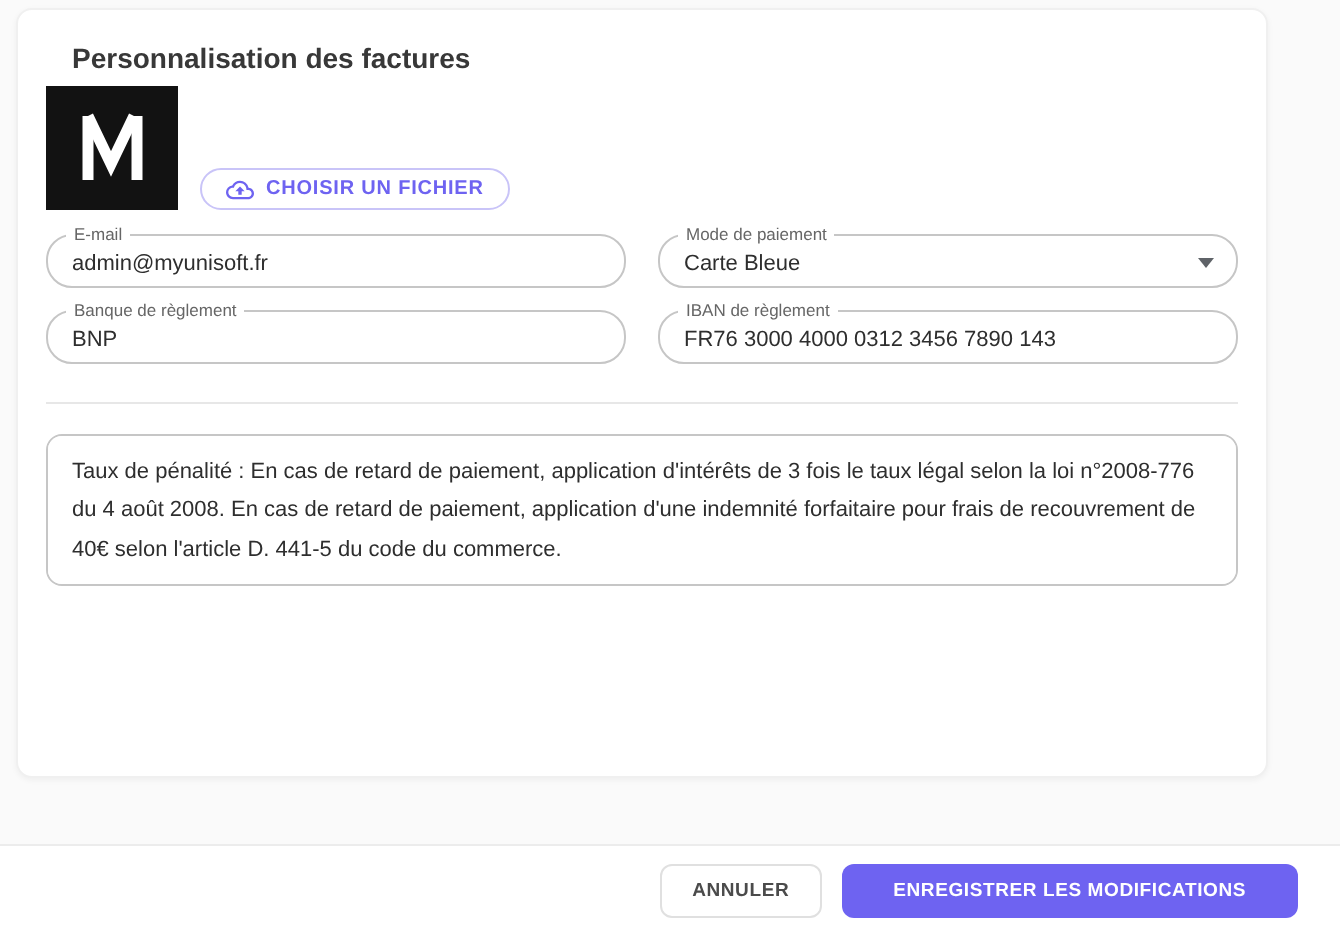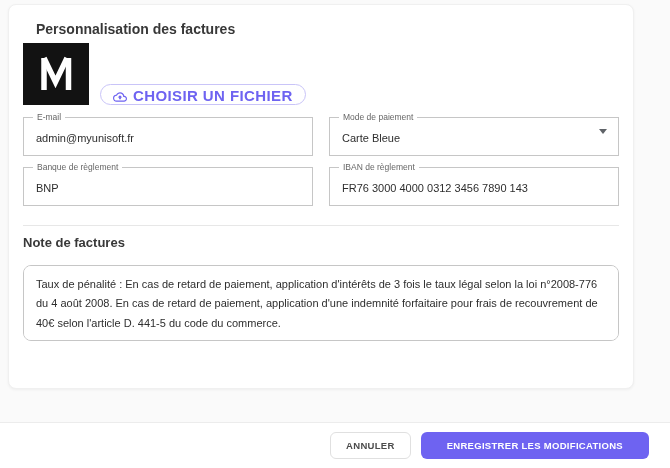--- a/index.html
+++ b/index.html
@@ -41,45 +41,45 @@
     width: 66px; height: 62px;
     background: #121212;
     display: block;
     flex: 0 0 auto;
   }
   .choose-file-btn {
     margin-left: 11px;
     margin-bottom: 0px;
     height: 21px;
     display: inline-flex;
-    align-items: flex-end;
+    align-items: center;
     gap: 6px;
     padding: 0 12px;
     background: #ffffff;
     border: 1px solid #c9c4f8;
     border-radius: 11px;
     color: #6e63f1;
-    font-size: 15px;
+    font-size: 10px;
     font-weight: 700;
     letter-spacing: 0.4px;
     cursor: pointer;
     font-family: "Liberation Sans", sans-serif;
   }
   .form-grid {
     margin-top: 12px;
     display: grid;
     grid-template-columns: 1fr 1fr;
     column-gap: 16px;
     row-gap: 11px;
   }
   .field {
     position: relative;
-    height: 39px;
+    height: 27px;
     border: 1px solid #c6c6c6;
-    border-radius: 0;
+    border-radius: 13px;
     background: #ffffff;
   }
   .field .flabel {
     position: absolute;
     top: -6px; left: 9px;
     background: #ffffff;
     padding: 0 4px;
     font-size: 8.5px;
     color: #666666;
     line-height: 11px;
@@ -201,21 +201,20 @@
       <input value="BNP" style="">
     </div>
     <div class="field">
       <span class="flabel">IBAN de règlement</span>
       <input value="FR76 3000 4000 0312 3456 7890 143" style="">
     </div>
   </div>
 
   <div class="divider"></div>
 
-  <div class="note-title">Note de factures</div>
 
   <textarea class="note-area" spellcheck="false" style="">Taux de pénalité : En cas de retard de paiement, application d'intérêts de 3 fois le taux légal selon la loi n°2008-776 du 4 août 2008. En cas de retard de paiement, application d'une indemnité forfaitaire pour frais de recouvrement de 40€ selon l'article D. 441-5 du code du commerce.</textarea>
 </div>
 
 <div class="footer">
   <button class="btn btn-cancel">ANNULER</button>
   <button class="btn btn-save">ENREGISTRER LES MODIFICATIONS</button>
 </div>
 
 </body></html>

